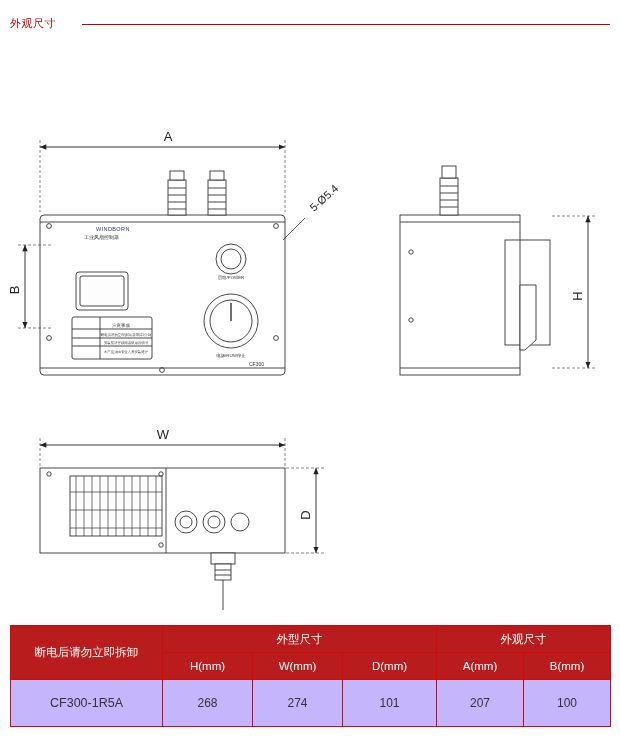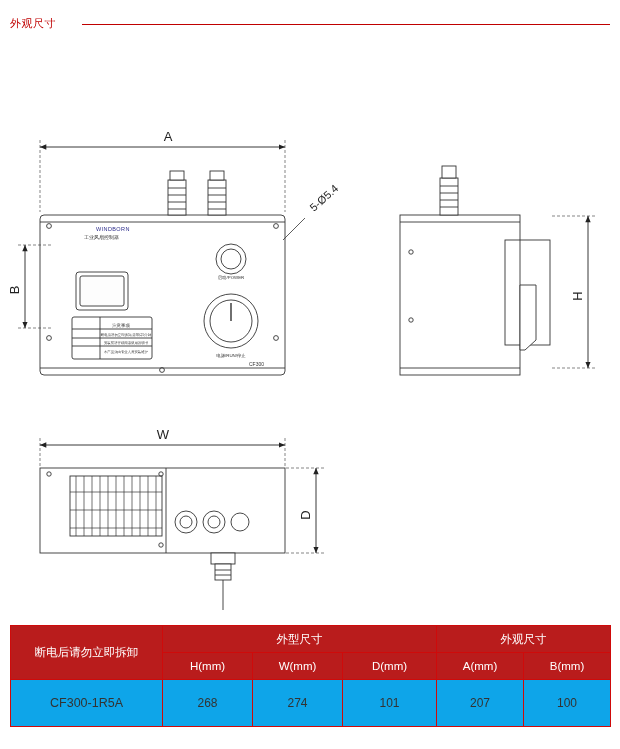--- a/index.html
+++ b/index.html
@@ -68,21 +68,21 @@
     background: #b91c1c;
     color: #ffffff;
     font-size: 11.5px;
     height: 24px;
   }
   .spec-table .hdr-red.tall { height: 48px; }
   .spec-table .body-cell {
     height: 44px;
     font-size: 12px;
     color: #333333;
-    background: #0ea5e9;
+    background: #c4b5fd;
   }
   .spec-table .model-cell {
     font-size: 12.5px;
     color: #333333;
   }
 </style>
 </head>
 <body>
 
 <div class="section-header">

